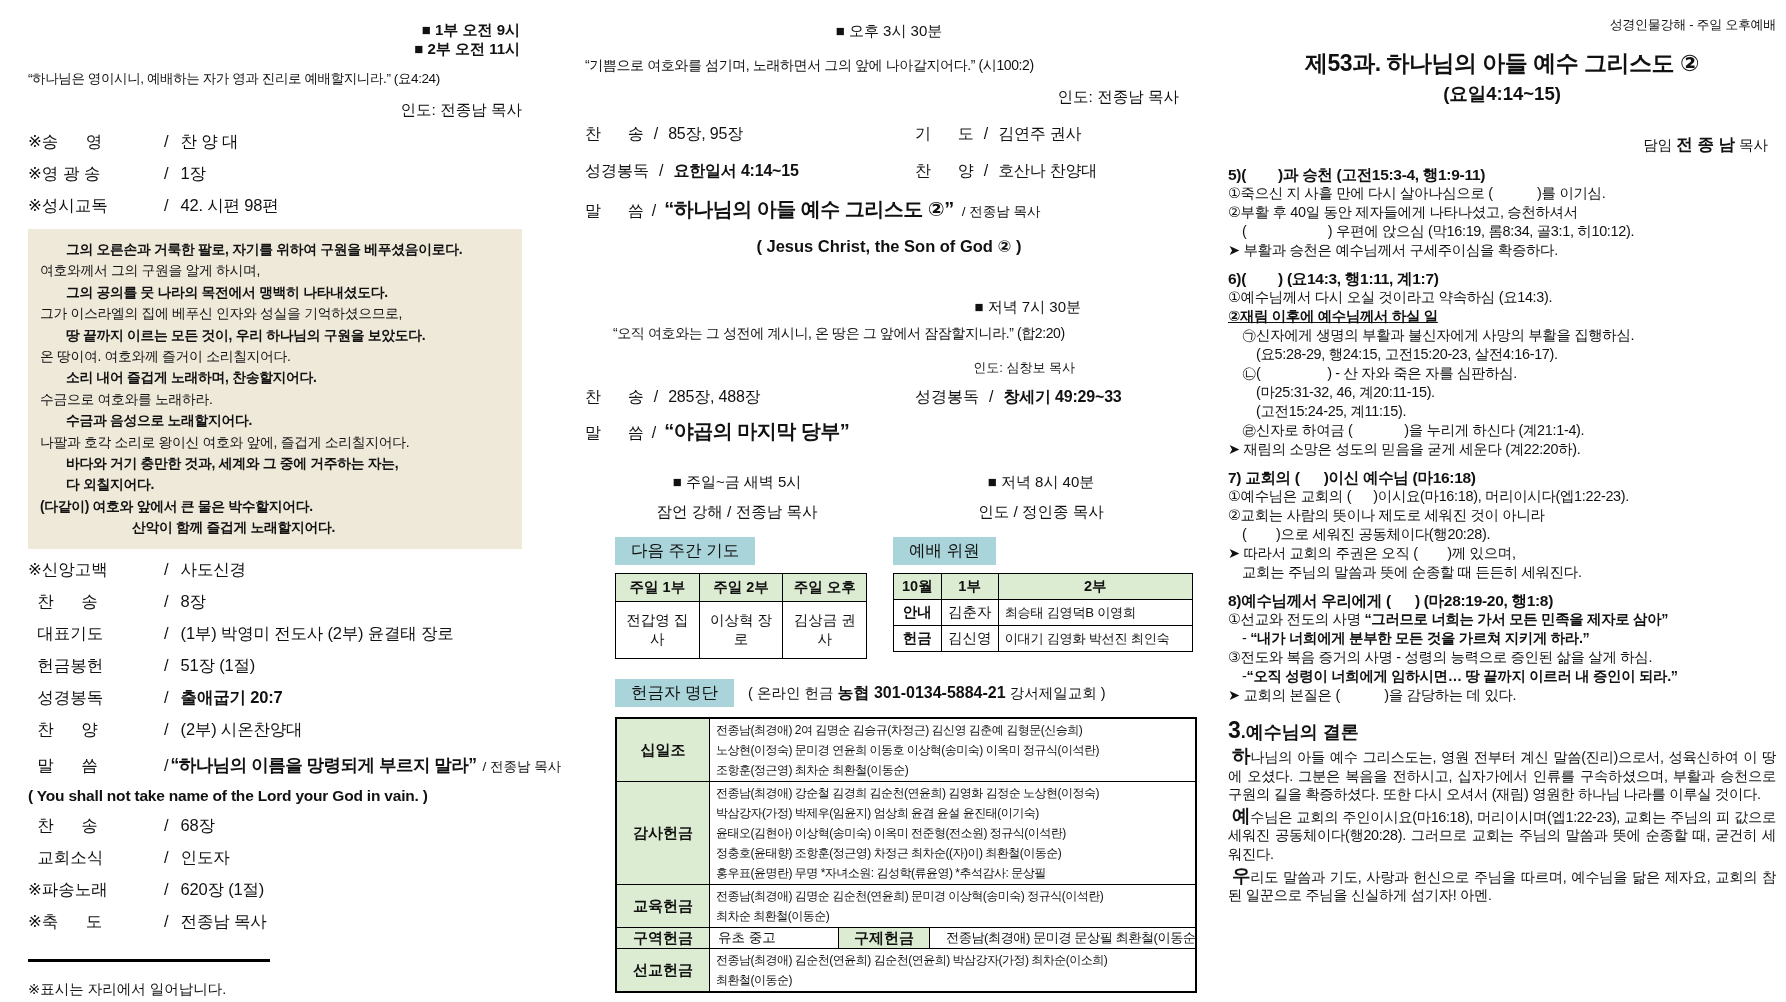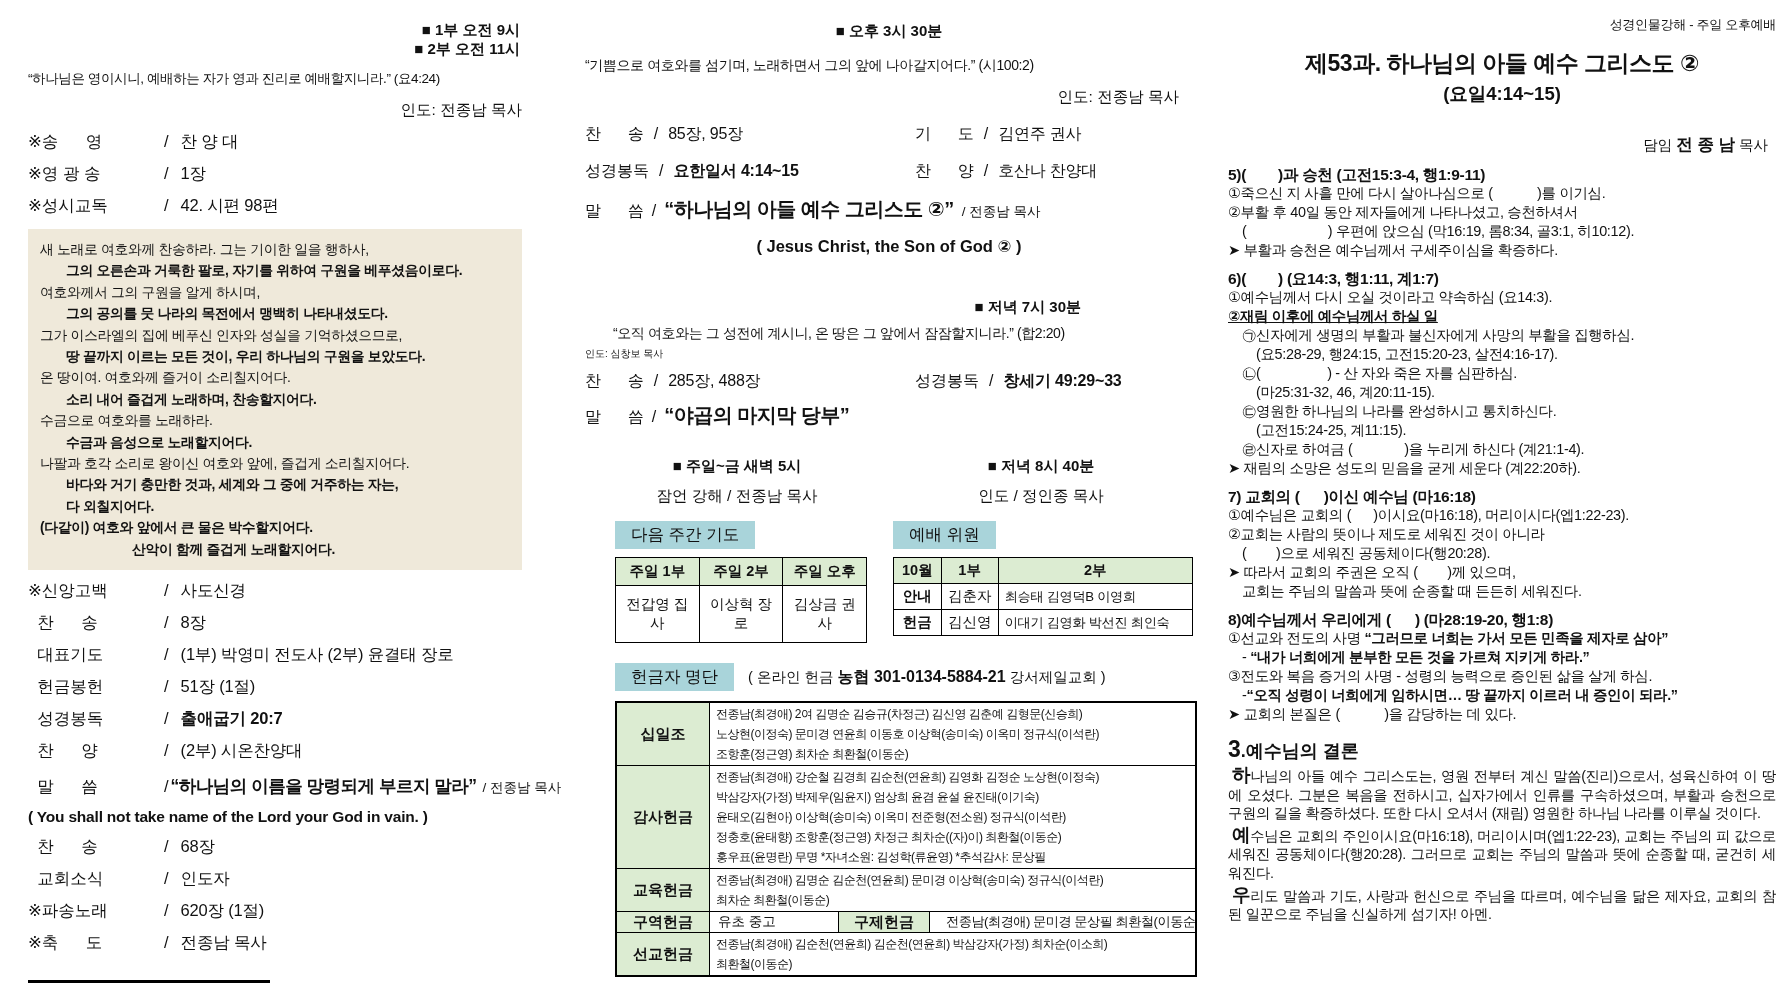--- a/index.html
+++ b/index.html
@@ -28,26 +28,26 @@
   .sermon-label{font-size:16.5px;width:136px;flex:none;white-space:pre}
   .sermon-slash{font-size:16.5px;margin-right:2px}
   .sermon-title{font-weight:bold;font-size:17.5px;letter-spacing:-0.5px}
   .sermon-preacher{font-size:13.5px;margin-left:6px;white-space:pre}
   .sermon-eng{font-weight:bold;font-size:15.5px;margin-top:10px;letter-spacing:-0.2px}
   .endline{width:242px;border:none;border-top:3px solid #000;margin:26px 0 0 0}
   .footnote{margin-top:18px;font-size:14.5px}
 
   
   .m-center{text-align:center}
-  .m-time{font-weight:bold;font-size:15px}
+  .m-time{font-weight:normal;font-size:15px}
   .m-time.right1{text-align:right;padding-right:112px}
   .m-verse{font-size:14px;letter-spacing:-0.4px;margin-top:16px;white-space:nowrap}
   .m-verse.v2{margin-top:8px;padding-left:28px}
   .m-leader1{text-align:right;font-size:15.5px;margin-top:12px;padding-right:14px}
-  .m-leader2{font-size:10px;margin-top:4px;padding-right:118px}
+  .m-leader2{text-align:right;font-size:13px;margin-top:16px;padding-right:118px}
   .kv-row{display:flex;margin-top:16px}
   .kv{display:flex;align-items:baseline;font-size:16px;white-space:pre}
   .kv .lab{white-space:pre}
   .kv .sl{margin:0 10px}
   .kv .val{white-space:pre;letter-spacing:-0.2px}
   .kv .val.vb{font-weight:bold}
   .kv.kleft{width:330px;flex:none}
   .m-sermon{display:flex;align-items:baseline;margin-top:14px;white-space:pre}
   .m-sermon .lab{font-size:16px;white-space:pre}
   .m-sermon .sl{font-size:16px;margin:0 8px}
@@ -120,21 +120,20 @@
         </div>
         <div class="o-row">
           <span class="o-label">※영 광 송</span><span class="o-slash">/</span><span class="o-value">1장</span>
         </div>
         <div class="o-row">
           <span class="o-label">※성시교독</span><span class="o-slash">/</span><span class="o-value">42. 시편 98편</span>
         </div>
     </div>
 
     <div class="psalm-box">
-      <div class="p-line">새 노래로 여호와께 찬송하라. 그는 기이한 일을 행하사,</div>
         <div class="p-line em i1">그의 오른손과 거룩한 팔로, 자기를 위하여 구원을 베푸셨음이로다.</div>
         <div class="p-line">여호와께서 그의 구원을 알게 하시며,</div>
         <div class="p-line em i1">그의 공의를 뭇 나라의 목전에서 맹백히 나타내셨도다.</div>
         <div class="p-line">그가 이스라엘의 집에 베푸신 인자와 성실을 기억하셨으므로,</div>
         <div class="p-line em i1">땅 끝까지 이르는 모든 것이, 우리 하나님의 구원을 보았도다.</div>
         <div class="p-line">온 땅이여. 여호와께 즐거이 소리칠지어다.</div>
         <div class="p-line em i1">소리 내어 즐겁게 노래하며, 찬송할지어다.</div>
         <div class="p-line">수금으로 여호와를 노래하라.</div>
         <div class="p-line em i1">수금과 음성으로 노래할지어다.</div>
         <div class="p-line">나팔과 호각 소리로 왕이신 여호와 앞에, 즐겁게 소리칠지어다.</div>
@@ -343,21 +342,20 @@
         <div class="ol-line"><span class="pre">②부활 후 40일 동안 제자들에게 나타나셨고, 승천하셔서</span><span class="strong"></span></div>
         <div class="ol-line i1"><span class="pre">(                      ) 우편에 앉으심 (막16:19, 롬8:34, 골3:1, 히10:12).</span><span class="strong"></span></div>
         <div class="ol-line"><span class="pre">➤ 부활과 승천은 예수님께서 구세주이심을 확증하다.</span><span class="strong"></span></div>
         <div class="ol-line hd"><span class="pre"></span><span class="strong">6)(        ) (요14:3, 행1:11, 계1:7)</span></div>
         <div class="ol-line"><span class="pre">①예수님께서 다시 오실 것이라고 약속하심 (요14:3).</span><span class="strong"></span></div>
         <div class="ol-line u"><span class="pre"></span><span class="strong">②재림 이후에 예수님께서 하실 일</span></div>
         <div class="ol-line i1"><span class="pre">㉠신자에게 생명의 부활과 불신자에게 사망의 부활을 집행하심.</span><span class="strong"></span></div>
         <div class="ol-line i2"><span class="pre">(요5:28-29, 행24:15, 고전15:20-23, 살전4:16-17).</span><span class="strong"></span></div>
         <div class="ol-line i1"><span class="pre">㉡(                  ) - 산 자와 죽은 자를 심판하심.</span><span class="strong"></span></div>
         <div class="ol-line i2"><span class="pre">(마25:31-32, 46, 계20:11-15).</span><span class="strong"></span></div>
-        <div class="ol-line i1"><span class="pre">㉢영원한 하나님의 나라를 완성하시고 통치하신다.</span><span class="strong"></span></div>
         <div class="ol-line i2"><span class="pre">(고전15:24-25, 계11:15).</span><span class="strong"></span></div>
         <div class="ol-line i1"><span class="pre">㉣신자로 하여금 (              )을 누리게 하신다 (계21:1-4).</span><span class="strong"></span></div>
         <div class="ol-line"><span class="pre">➤ 재림의 소망은 성도의 믿음을 굳게 세운다 (계22:20하).</span><span class="strong"></span></div>
         <div class="ol-line hd"><span class="pre"></span><span class="strong">7) 교회의 (      )이신 예수님 (마16:18)</span></div>
         <div class="ol-line"><span class="pre">①예수님은 교회의 (      )이시요(마16:18), 머리이시다(엡1:22-23).</span><span class="strong"></span></div>
         <div class="ol-line"><span class="pre">②교회는 사람의 뜻이나 제도로 세워진 것이 아니라</span><span class="strong"></span></div>
         <div class="ol-line i1"><span class="pre">(        )으로 세워진 공동체이다(행20:28).</span><span class="strong"></span></div>
         <div class="ol-line"><span class="pre">➤ 따라서 교회의 주권은 오직 (        )께 있으며,</span><span class="strong"></span></div>
         <div class="ol-line i1"><span class="pre">교회는 주님의 말씀과 뜻에 순종할 때 든든히 세워진다.</span><span class="strong"></span></div>
         <div class="ol-line hd"><span class="pre"></span><span class="strong">8)예수님께서 우리에게 (      ) (마28:19-20, 행1:8)</span></div>

